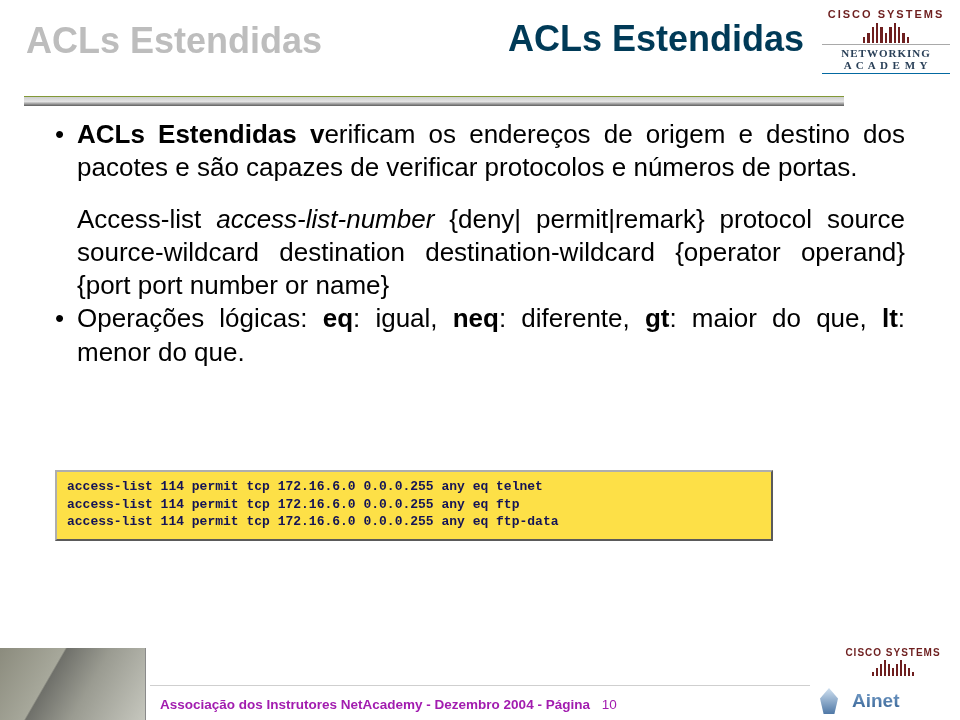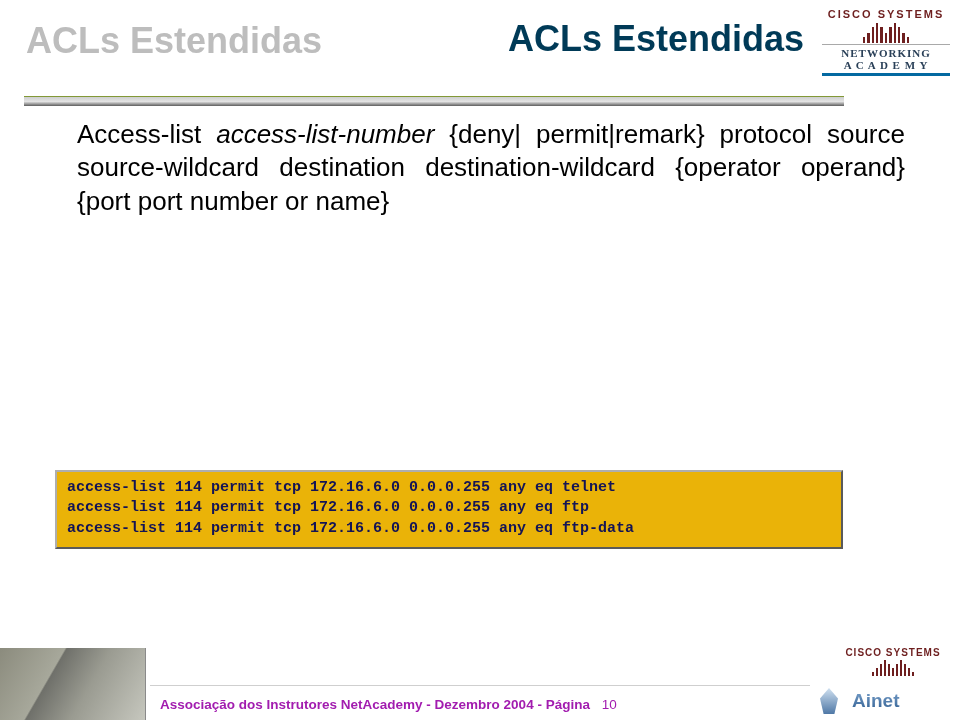--- a/index.html
+++ b/index.html
@@ -39,21 +39,21 @@
     background: #6e1f1f;
   }
   .cisco-sub {
     font-size: 11px;
     color: #2a4058;
     letter-spacing: 1px;
     font-weight: 600;
     line-height: 1.1;
     text-align: center;
     border-top: 1px solid #a9a9a9;
-    border-bottom: 3px solid #0369a1;
+    border-bottom: 1px solid #0369a1;
     padding: 2px 0;
     width: 128px;
     font-family: "Times New Roman", serif;
   }
   
   .title-wrap {
     position: absolute;
     left: 24px; top: 18px;
     width: 780px;
     text-align: right;
@@ -110,27 +110,27 @@
   .bullet .b { font-weight: 700; }
   .cmd-para {
     padding-left: 22px;
     text-align: justify;
   }
   .cmd-para .i { font-style: italic; }
   
   .codebox {
     position: absolute;
     left: 55px; top: 470px;
-    width: 788px;
-    background: #eab308;
+    width: 718px;
+    background: #fde047;
     border: 2px outset #aeaeae;
     padding: 6px 10px 8px;
     box-sizing: border-box;
     font-family: "Courier New", monospace;
-    font-size: 15px;
+    font-size: 13px;
     font-weight: 700;
     line-height: 1.35;
     color: #141456;
     white-space: pre;
   }
   
   .footer-strip {
     position: absolute;
     left: 0; right: 0;
     height: 72px;
@@ -218,23 +218,33 @@
     </div>
   </div>
 
   <div class="title-wrap">
     <div class="title-shadow">ACLs Estendidas</div>
     <div class="title">ACLs Estendidas</div>
     <div class="rule"></div>
   </div>
 
   <div class="body">
+    <ul>
+      <li class="bullet">
+        <span class="b">ACLs Estendidas v</span><span>erificam os endereços de origem e destino dos pacotes e são capazes de verificar protocolos e números de portas.</span>
+      </li>
+    </ul>
     <div class="cmd-para">
       <span>Access-list </span><span class="i">access-list-number</span><span> {deny| permit|remark} protocol source source-wildcard destination destination-wildcard {operator operand} {port port number or name}</span>
     </div>
+    <ul>
+      <li class="bullet">
+        <span>Operações lógicas: </span><span class="b">eq</span><span>: igual, </span><span class="b">neq</span><span>: diferente, </span><span class="b">gt</span><span>: maior do que, </span><span class="b">lt</span><span>: menor do que.</span>
+      </li>
+    </ul>
   </div>
 
   <div class="codebox"><span>access-list 114 permit tcp 172.16.6.0 0.0.0.255 any eq telnet</span>
 <span>access-list 114 permit tcp 172.16.6.0 0.0.0.255 any eq ftp</span>
 <span>access-list 114 permit tcp 172.16.6.0 0.0.0.255 any eq ftp-data</span></div>
 
   <div class="footer-strip">
     <div class="footer-photo"></div>
     <div class="footer-line"></div>
     <div class="footer-text">

